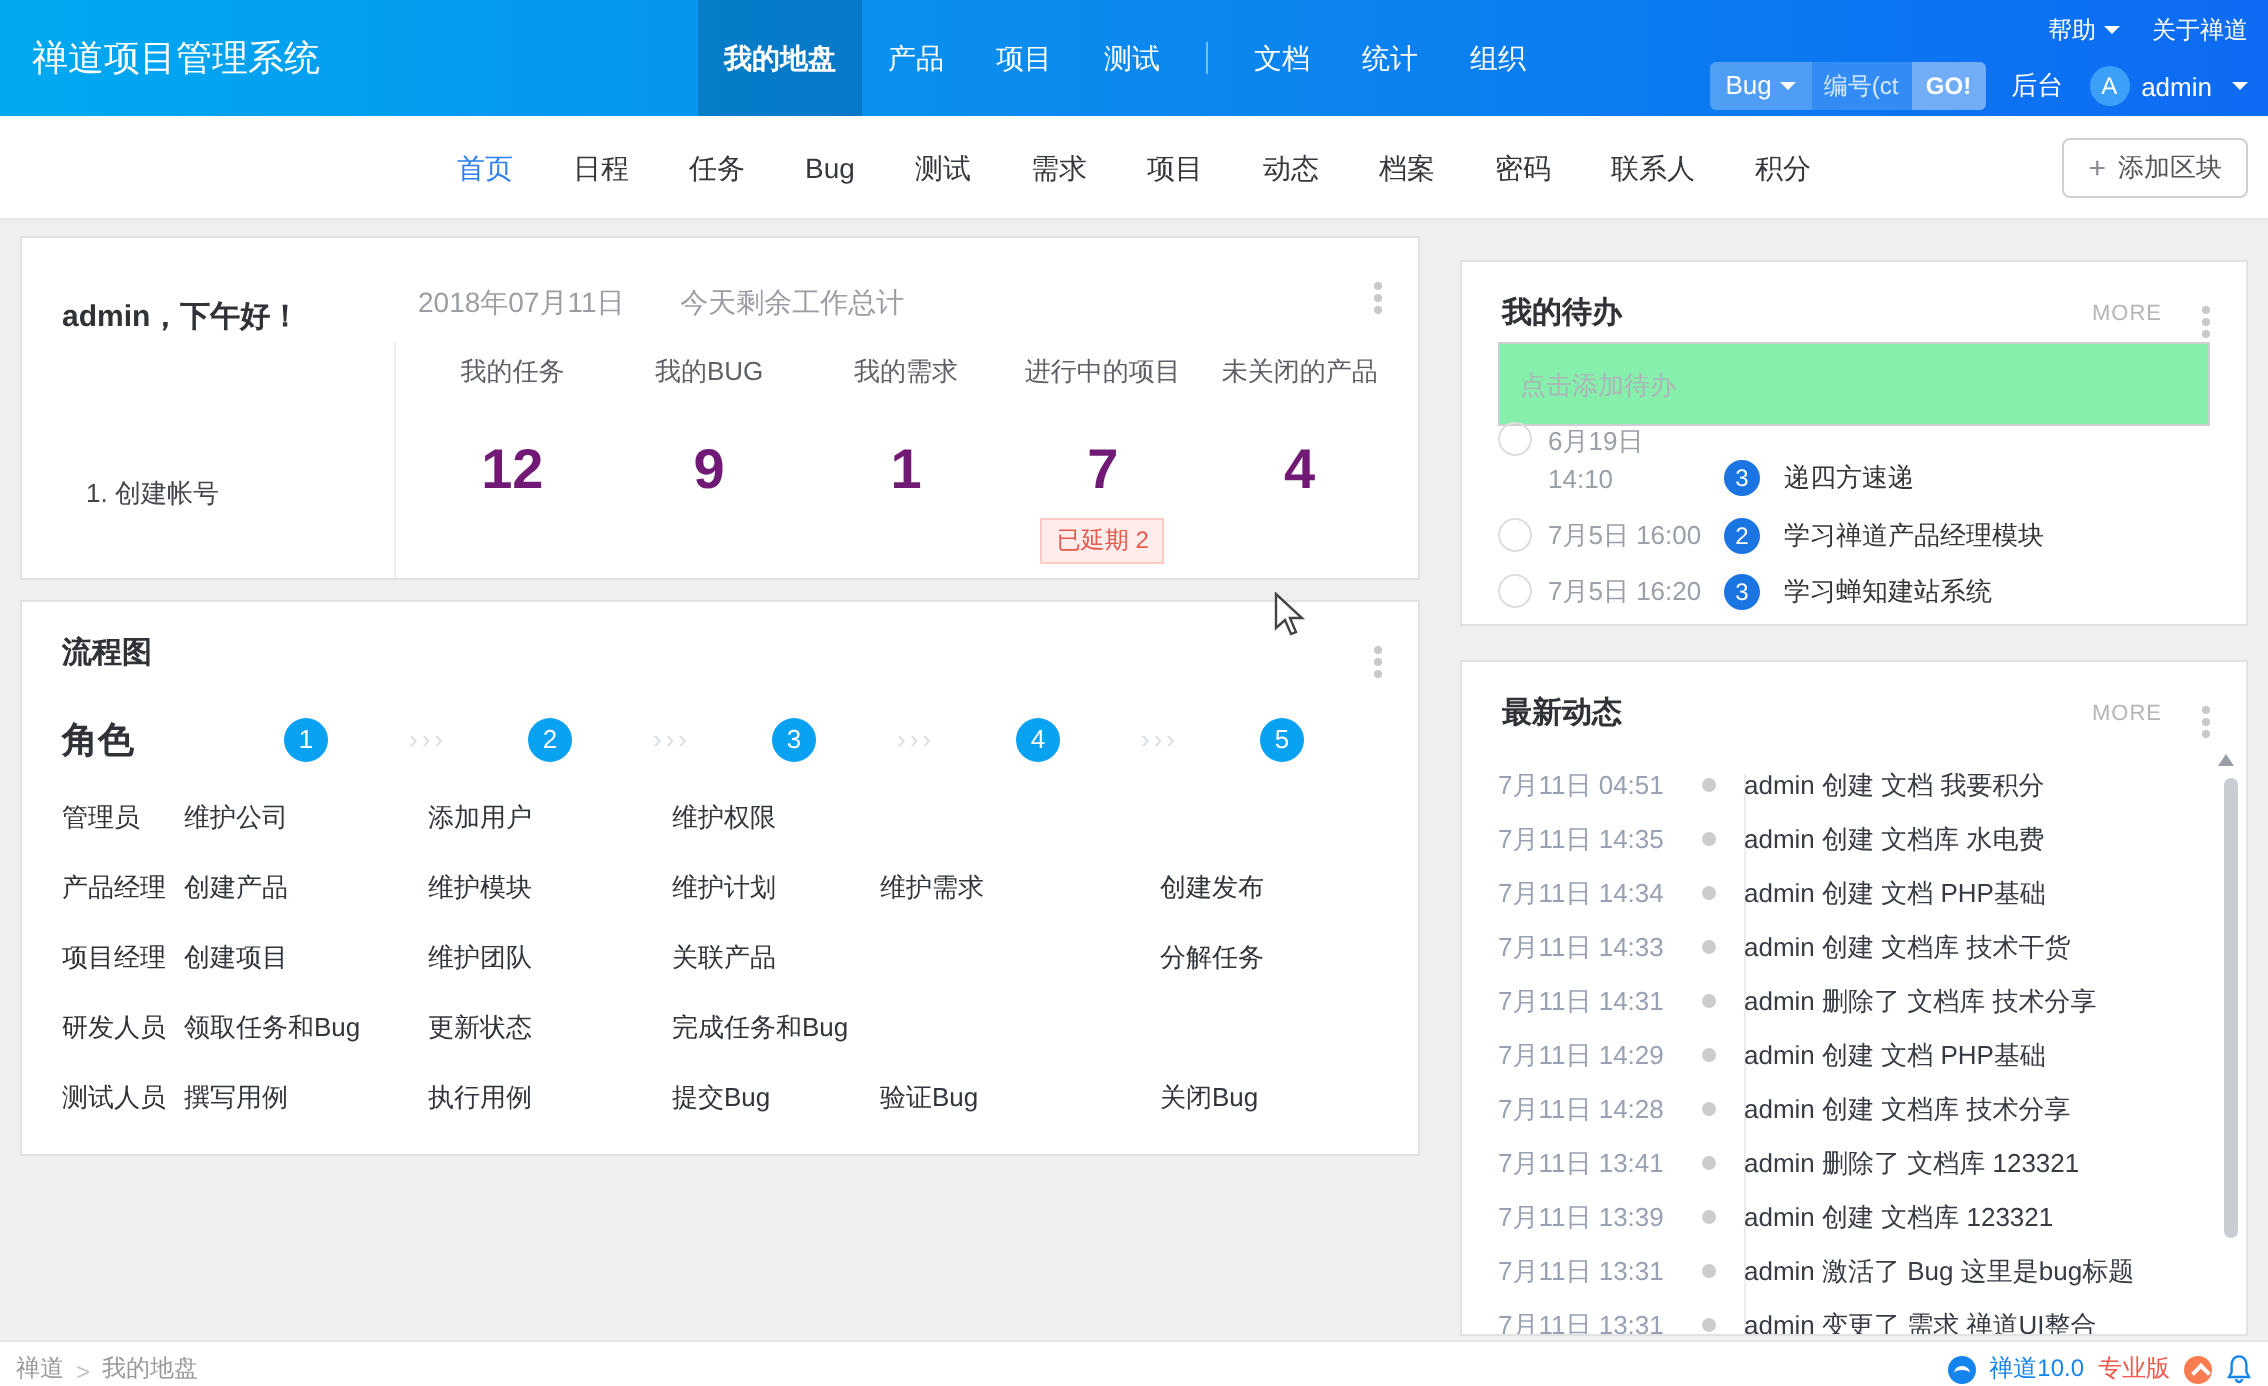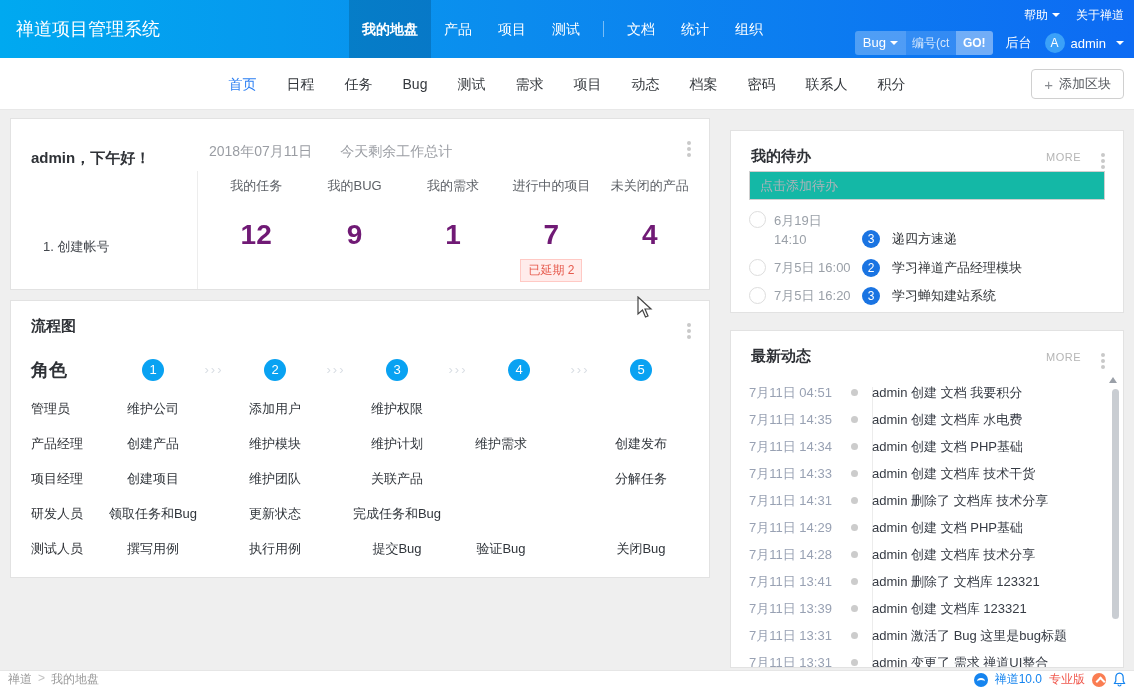--- a/index.html
+++ b/index.html
@@ -68,26 +68,26 @@
   .frole-h { position:absolute; left:20px; line-height:42px; font-size:18px; font-weight:bold; color:#2f3237; }
   .step-circle { position:absolute; top:10px; width:22px; height:22px; border-radius:50%; background:#09a2f2;
                  color:#fff; font-size:13px; text-align:center; line-height:22px; }
   .sc0{left:131px}.sc1{left:253px}.sc2{left:375px}.sc3{left:497px}.sc4{left:619px}
   .chev { position:absolute; top:0; width:62px; text-align:center; line-height:42px; color:#d9dee4; font-size:13px; letter-spacing:2px; }
   .chev::before { content:"\203A\203A\203A"; }
   .cv0{left:172px}.cv1{left:294px}.cv2{left:416px}.cv3{left:538px}
   .frow { position:absolute; left:0; right:0; height:35px; }
   .fr0{top:90px}.fr1{top:125px}.fr2{top:160px}.fr3{top:195px}.fr4{top:230px}
   .frole { position:absolute; left:20px; line-height:35px; font-size:13px; color:#2f3237; }
-  .fcell { position:absolute; top:0; width:122px; text-align:center; line-height:35px; font-size:13px; color:#30353b; cursor:pointer; }
+  .fcell { position:absolute; top:0; width:122px; line-height:35px; font-size:13px; color:#30353b; cursor:pointer; }
   .fc0{left:81px}.fc1{left:203px}.fc2{left:325px}.fc3{left:429px}.fc4{left:569px}
 
   
-  .todo-input { position:absolute; left:18px; right:18px; top:40px; height:29px; border:1px solid #cfcfcf;
-                font-size:13px; padding:0 10px; color:#333; outline:none; background:#14b8a6; }
+  .todo-input { position:absolute; left:18px; right:18px; top:40px; height:42px; border:1px solid #cfcfcf;
+                font-size:13px; padding:0 10px; color:#333; outline:none; background:#86efac; }
   .todo-input::placeholder { color:#aeb3b9; }
   .todo-list { position:absolute; left:18px; right:14px; top:80px; }
   .todo-item { display:flex; align-items:center; margin-bottom:9px; font-size:13px; }
   .todo-check { width:17px; height:17px; border:1px solid #ddd; border-radius:50%; margin-right:8px; flex:none; cursor:pointer; }
   .todo-date { width:88px; color:#9aa0a8; flex:none; line-height:19px; }
   .pri-badge { width:18px; height:18px; border-radius:50%; background:#1a74e2; color:#fff; font-size:12px;
                text-align:center; line-height:18px; flex:none; margin-right:12px; }
   .todo-text { color:#33363a; cursor:pointer; }
   .two-line { align-items:flex-start; }
   .two-line .pri-badge, .two-line .todo-text { align-self:flex-end; margin-bottom:1px; }
@@ -98,21 +98,21 @@
   .dyn-item { display:flex; align-items:center; height:27px; font-size:13px; }
   .dyn-time { width:88px; color:#98a1b3; flex:none; }
   .dyn-dot { width:7px; height:7px; background:#ccc; border-radius:50%; margin-left:14px; flex:none; position:relative; z-index:1; }
   .dyn-text { margin-left:14px; color:#363b44; cursor:pointer; white-space:nowrap; }
   .scroll-up { position:absolute; right:6px; top:46px; width:0; height:0; border-left:4px solid transparent;
                border-right:4px solid transparent; border-bottom:6px solid #9aa0a8; cursor:pointer; }
   .scroll-thumb { position:absolute; right:4px; top:58px; width:7px; height:230px; background:#c9cdd2; border-radius:4px; cursor:pointer; }
 
   
   .footer { position:absolute; left:0; right:0; bottom:0; height:23px; background:#fff; border-top:1px solid #e6e6e6;
-            font-size:12px; color:#9a9a9a; display:flex; align-items:flex-start; padding:0 8px; }
+            font-size:12px; color:#9a9a9a; display:flex; align-items:flex-end; padding:0 8px; }
   .crumb { cursor:pointer; }
   .crumb-sep { margin:0 6px; color:#c2c2c2; }
   .footer-right { margin-left:auto; display:flex; align-items:center; gap:7px; }
   .logo-icon { width:14px; height:14px; border-radius:50%; background:#1584ef; position:relative; }
   .logo-icon::after { content:""; position:absolute; left:3px; top:5px; width:8px; height:5px; border-radius:50%; border-top:2px solid #fff; }
   .version { color:#1584ef; cursor:pointer; }
   .edition { color:#f0594e; cursor:pointer; }
   .up-icon { width:14px; height:14px; border-radius:50%; background:#fa7d52; position:relative; cursor:pointer; }
   .up-icon::after { content:""; position:absolute; left:4.5px; top:5px; width:5px; height:5px;
                     border-top:2px solid #fff; border-left:2px solid #fff; transform:rotate(45deg); }

